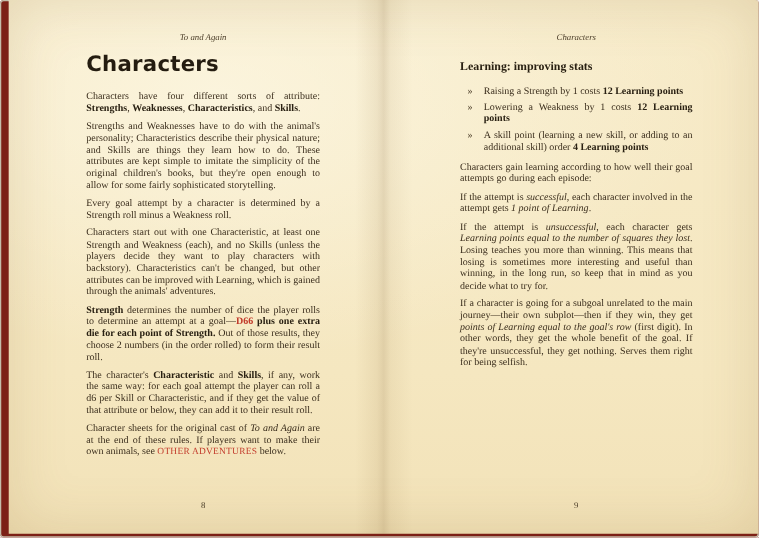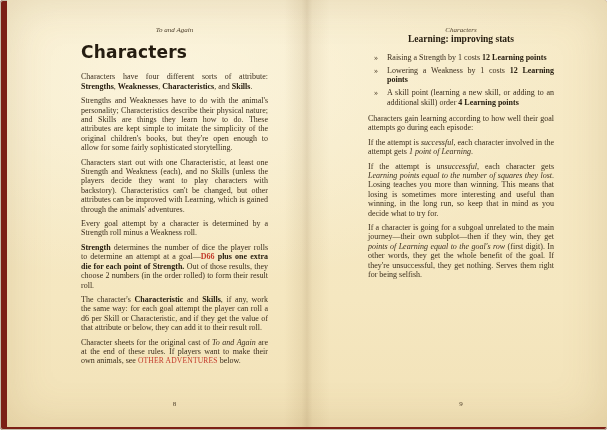--- a/index.html
+++ b/index.html
@@ -25,39 +25,39 @@
       linear-gradient(180deg,#f7ebc9 0%,#f5e7c0 70%,#f2e2b8 100%);
     box-shadow:inset 0 0 46px rgba(140,100,40,0.18);
   }
   .gutter{
     position:absolute;top:0;bottom:0;left:50%;width:46px;transform:translateX(-50%);
     background:linear-gradient(90deg, rgba(139,104,51,0) 0%, rgba(139,104,51,0.10) 38%,
       rgba(120,86,40,0.17) 50%, rgba(139,104,51,0.08) 62%, rgba(139,104,51,0) 100%);
     pointer-events:none;
   }
   .page{position:absolute;top:0;height:100%;width:300px;overflow:hidden;}
-  .page.left{left:16px;}
+  .page.left{left:4px;}
   .page.right{left:300px;}
   .inner{box-sizing:border-box;}
   .page.left .inner{margin-left:58px;width:187px;}
   .page.right .inner{margin-left:61px;width:186px;}
 
   .running-head{
     margin-top:26px;text-align:center;
     font-style:italic;font-size:7px;line-height:8px;color:var(--muted);
   }
   .chapter-heading{
     margin-top:9px;
     font-family:"DejaVu Sans","Liberation Sans",sans-serif;
     font-weight:800;font-size:17px;line-height:18px;
     letter-spacing:0.2px;color:#241c10;
   }
   .section-heading{
-    margin-top:0;
-    font-weight:bold;font-size:9.5px;line-height:11px;color:var(--ink-strong);text-align:center;
+    margin-top:15px;
+    font-weight:bold;font-size:9.5px;line-height:11px;color:var(--ink-strong);
   }
   .body-copy{margin-top:3px;}
   .para{
     font-size:8px;line-height:9.4px;color:var(--ink);
     text-align:justify;margin:0 0 5px 0;
   }
   .para:last-child{margin-bottom:0;}
   .seg-plain{}
   .seg-bold{font-weight:bold;color:var(--ink-strong);}
   .seg-italic{font-style:italic;}
@@ -90,22 +90,22 @@
   <div class="cover-edge-bottom"></div>
 
   <div class="pages">
     <div class="page left">
       <div class="inner">
         <div class="running-head">To and Again</div>
         <h1 class="chapter-heading">Characters</h1>
         <div class="body-copy">
           <p class="para"><span class="seg-plain">Characters have four different sorts of attribute: </span><span class="seg-bold">Strengths</span><span class="seg-plain">, </span><span class="seg-bold">Weaknesses</span><span class="seg-plain">, </span><span class="seg-bold">Characteristics</span><span class="seg-plain">, and </span><span class="seg-bold">Skills</span><span class="seg-plain">.</span></p>
           <p class="para"><span class="seg-plain">Strengths and Weaknesses have to do with the animal's personality; Characteristics describe their physical nature; and Skills are things they learn how to do. These attributes are kept simple to imitate the simplicity of the original children's books, but they're open enough to allow for some fairly sophisticated storytelling.</span></p>
+          <p class="para"><span class="seg-plain">Every goal attempt by a character is determined by a Strength roll minus a Weakness roll.</span></p>
           <p class="para"><span class="seg-plain">Characters start out with one Characteristic, at least one Strength and Weakness (each), and no Skills (unless the players decide they want to play characters with backstory). Characteristics can't be changed, but other attributes can be improved with Learning, which is gained through the animals' adventures.</span></p>
-          <p class="para"><span class="seg-plain">Every goal attempt by a character is determined by a Strength roll minus a Weakness roll.</span></p>
           <p class="para"><span class="seg-bold">Strength</span><span class="seg-plain"> determines the number of dice the player rolls to determine an attempt at a goal—</span><span class="seg-link-bold">D66</span><span class="seg-bold"> plus one extra die for each point of Strength.</span><span class="seg-plain"> Out of those results, they choose 2 numbers (in the order rolled) to form their result roll.</span></p>
           <p class="para"><span class="seg-plain">The character's </span><span class="seg-bold">Characteristic</span><span class="seg-plain"> and </span><span class="seg-bold">Skills</span><span class="seg-plain">, if any, work the same way: for each goal attempt the player can roll a d6 per Skill or Characteristic, and if they get the value of that attribute or below, they can add it to their result roll.</span></p>
           <p class="para"><span class="seg-plain">Character sheets for the original cast of </span><span class="seg-italic">To and Again</span><span class="seg-plain"> are at the end of these rules. If players want to make their own animals, see </span><span class="seg-link-caps">OTHER ADVENTURES</span><span class="seg-plain"> below.</span></p>
         </div>
       </div>
       <div class="page-number">8</div>
     </div>
 
     <div class="page right">
       <div class="inner">

